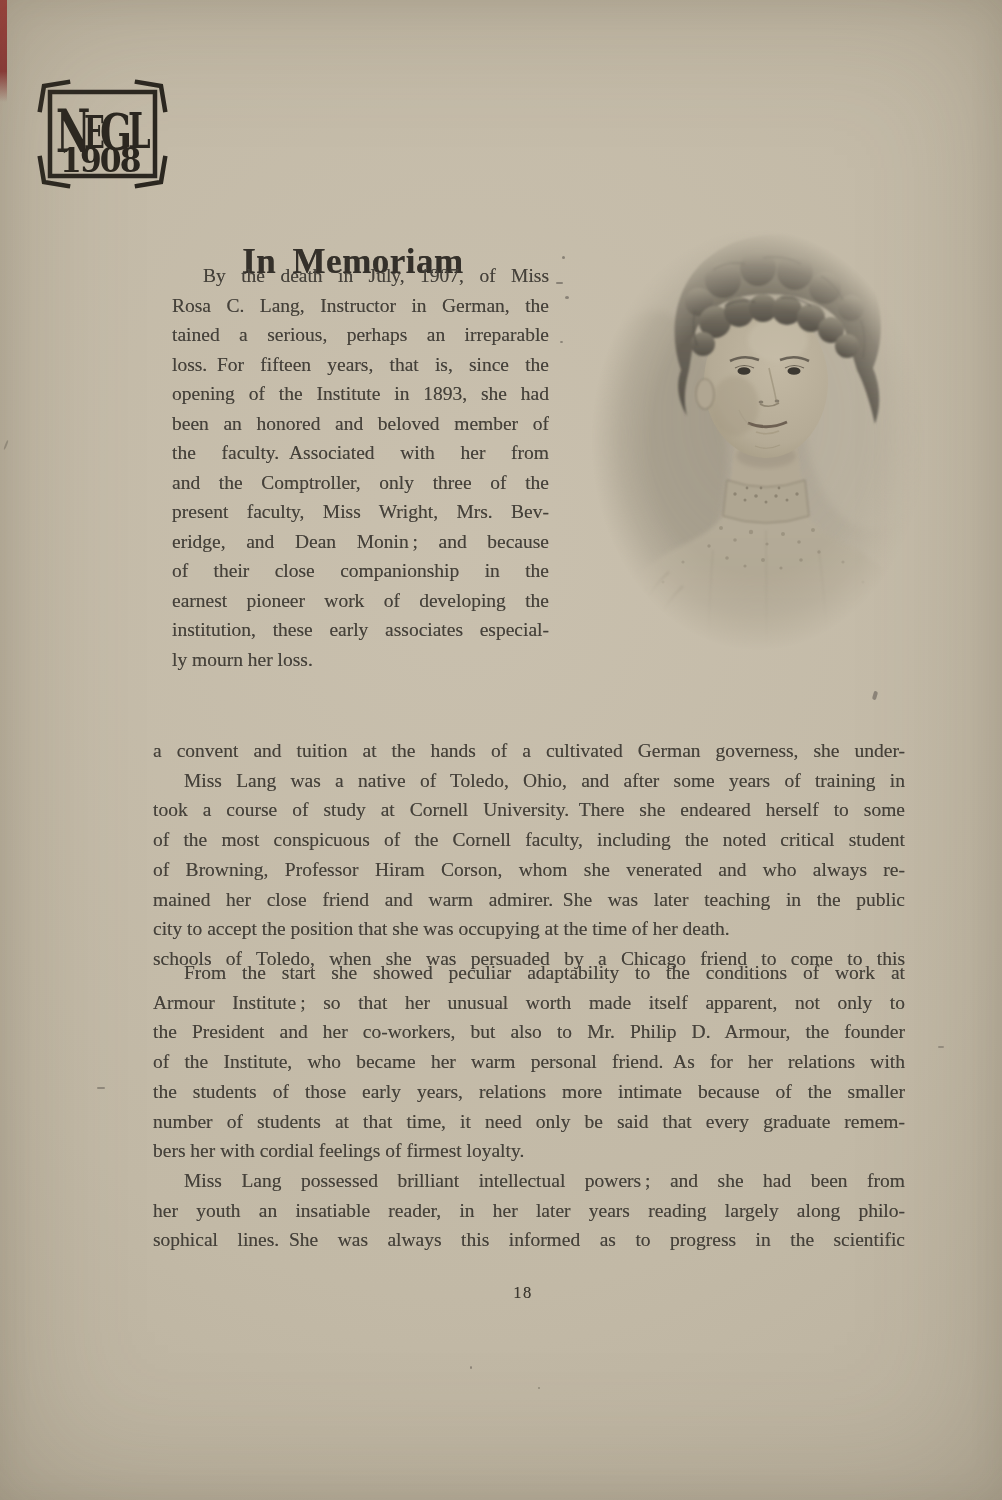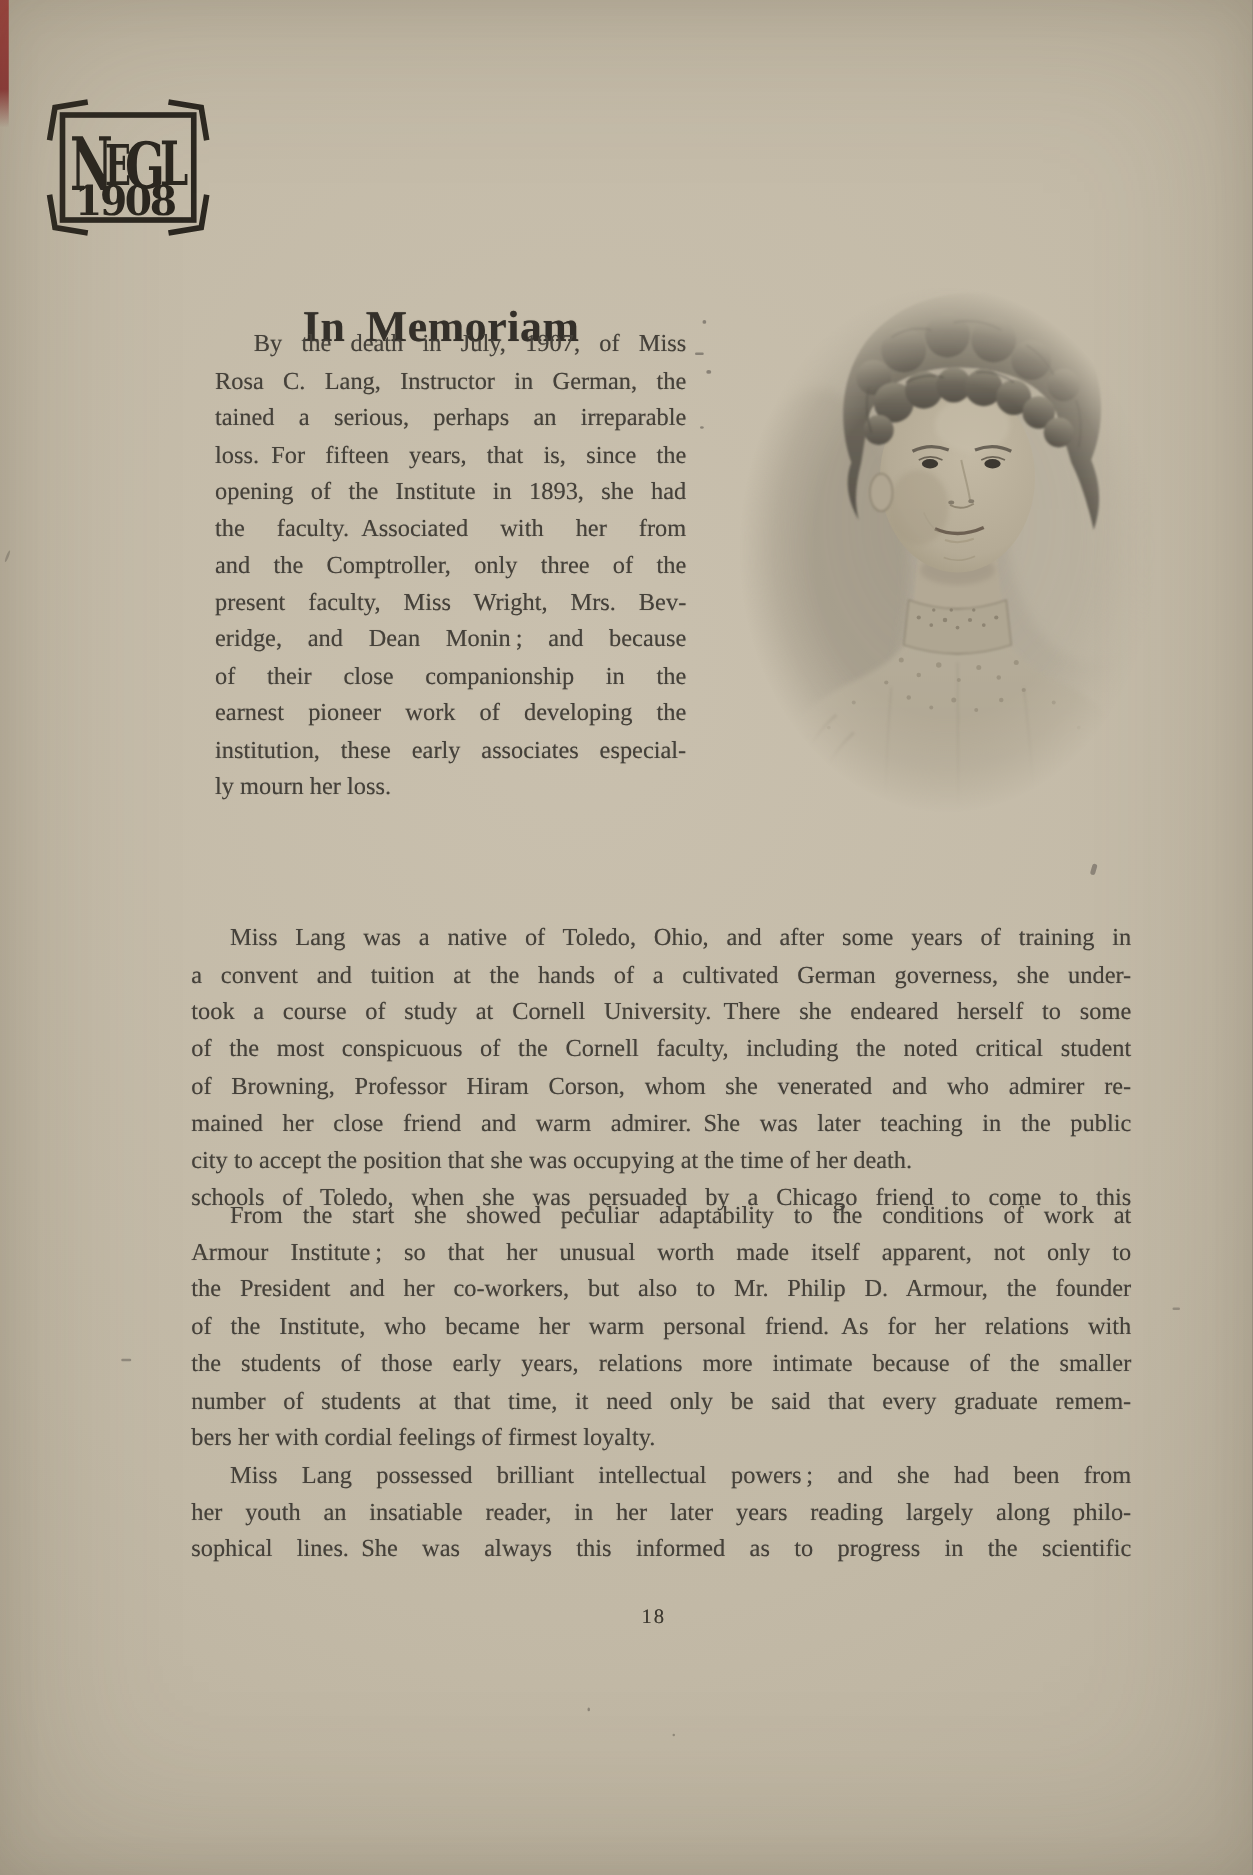--- a/index.html
+++ b/index.html
@@ -223,35 +223,36 @@
     </svg>
   </div>
 
   <div id="article-body">
       <div class="paragraph narrow">
         <div class="line indent">By the death in July, 1907, of Miss</div>
         <div class="line">Rosa C. Lang, Instructor in German, the</div>
         <div class="line">tained a serious, perhaps an irreparable</div>
         <div class="line">loss. For fifteen years, that is, since the</div>
         <div class="line">opening of the Institute in 1893, she had</div>
+        <div class="line">been an honored and beloved member of</div>
         <div class="line">the faculty. Associated with her from</div>
         <div class="line">and the Comptroller, only three of the</div>
         <div class="line">present faculty, Miss Wright, Mrs. Bev-</div>
         <div class="line">eridge, and Dean Monin ; and because</div>
         <div class="line">of their close companionship in the</div>
         <div class="line">earnest pioneer work of developing the</div>
         <div class="line">institution, these early associates especial-</div>
         <div class="line flush">ly mourn her loss.</div>
       </div>
       <div class="paragraph wide">
+        <div class="line">a convent and tuition at the hands of a cultivated German governess, she under-</div>
         <div class="line indent">Miss Lang was a native of Toledo, Ohio, and after some years of training in</div>
-        <div class="line">a convent and tuition at the hands of a cultivated German governess, she under-</div>
         <div class="line">took a course of study at Cornell University. There she endeared herself to some</div>
         <div class="line">of the most conspicuous of the Cornell faculty, including the noted critical student</div>
-        <div class="line">of Browning, Professor Hiram Corson, whom she venerated and who admirer re-</div>
+        <div class="line">of Browning, Professor Hiram Corson, whom she venerated and who always re-</div>
         <div class="line">mained her close friend and warm admirer. She was later teaching in the public</div>
         <div class="line flush">city to accept the position that she was occupying at the time of her death.</div>
         <div class="line">schools of Toledo, when she was persuaded by a Chicago friend to come to this</div>
       </div>
       <div class="paragraph wide">
         <div class="line indent">From the start she showed peculiar adaptability to the conditions of work at</div>
         <div class="line">Armour Institute ; so that her unusual worth made itself apparent, not only to</div>
         <div class="line">the President and her co-workers, but also to Mr. Philip D. Armour, the founder</div>
         <div class="line">of the Institute, who became her warm personal friend. As for her relations with</div>
         <div class="line">the students of those early years, relations more intimate because of the smaller</div>

